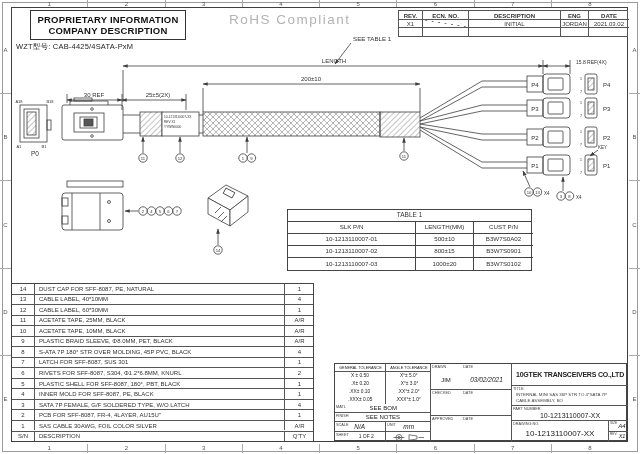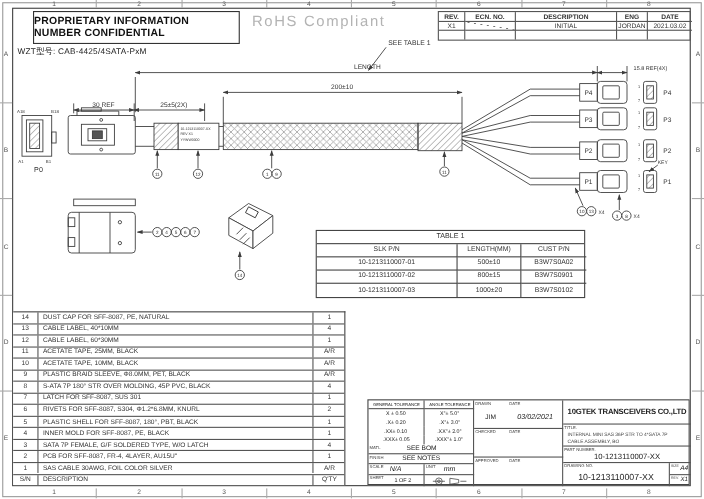--- a/index.html
+++ b/index.html
@@ -14,21 +14,21 @@
   .strip-top { left:11px; top:0; width:617px; height:7px; }
   .strip-bottom { left:11px; top:444px; width:617px; height:9px; }
   .strip-top div, .strip-bottom div { flex:1; text-align:center; border-right:1px solid #aaa; line-height:8px; }
   .strip-top div:last-child, .strip-bottom div:last-child { border-right:none; }
   .strip-left { left:0; top:7px; width:11px; height:435px; flex-direction:column; }
   .strip-right { left:629px; top:7px; width:11px; height:435px; flex-direction:column; }
   .strip-left div, .strip-right div { flex:1; display:flex; align-items:center; justify-content:center; border-bottom:1px solid #aaa; }
   .strip-left div:last-child, .strip-right div:last-child { border-bottom:none; }
 
   
-  .conf-box { left:30px; top:10px; width:188px; height:30px; border:1.4px solid #333; display:flex; flex-direction:column; align-items:flex-start; justify-content:center; gap:2px; font-weight:bold; font-size:9.5px; letter-spacing:.2px; color:#111; }
+  .conf-box { left:30px; top:10px; width:156px; height:30px; border:1.4px solid #333; display:flex; flex-direction:column; align-items:center; justify-content:center; gap:2px; font-weight:bold; font-size:9.5px; letter-spacing:.2px; color:#111; }
   .rohs { left:229px; top:13px; font-size:13.5px; letter-spacing:1.5px; color:#b3b3b3; }
   .model-line { left:16px; top:43px; font-size:7.5px; color:#222; letter-spacing:.2px; }
 
   
   .rev-table { left:398px; top:10px; width:230px; border:1px solid #555; font-size:6px; color:#333; }
   .rt-row { display:grid; grid-template-columns:24px 46px 92px 28px 40px; }
   .rt-row > div { border-right:1px solid #555; border-bottom:1px solid #555; text-align:center; padding-top:1.5px; height:8.5px; white-space:nowrap; overflow:hidden; }
   .rt-row > div:last-child { border-right:none; }
   .rt-row:last-child > div { border-bottom:none; height:8px; }
   .rt-head > div { font-size:6px; font-weight:bold; color:#333; }
@@ -98,21 +98,21 @@
 <div class="strip strip-right">
     <div>A</div>
     <div>B</div>
     <div>C</div>
     <div>D</div>
     <div>E</div>
   </div>
 
 <div class="abs conf-box">
   <div>PROPRIETARY INFORMATION</div>
-  <div>NUMBER CONFIDENTIAL</div>
+  <div>COMPANY DESCRIPTION</div>
 </div>
 <div class="abs rohs">RoHS  Compliant</div>
 <div class="abs model-line">WZT型号: CAB-4425/4SATA-PxM</div>
 
 <div class="abs rev-table">
   <div class="rt-row rt-head">
 
   <div>REV.</div>
       <div>ECN. NO.</div>
       <div>DESCRIPTION</div>

